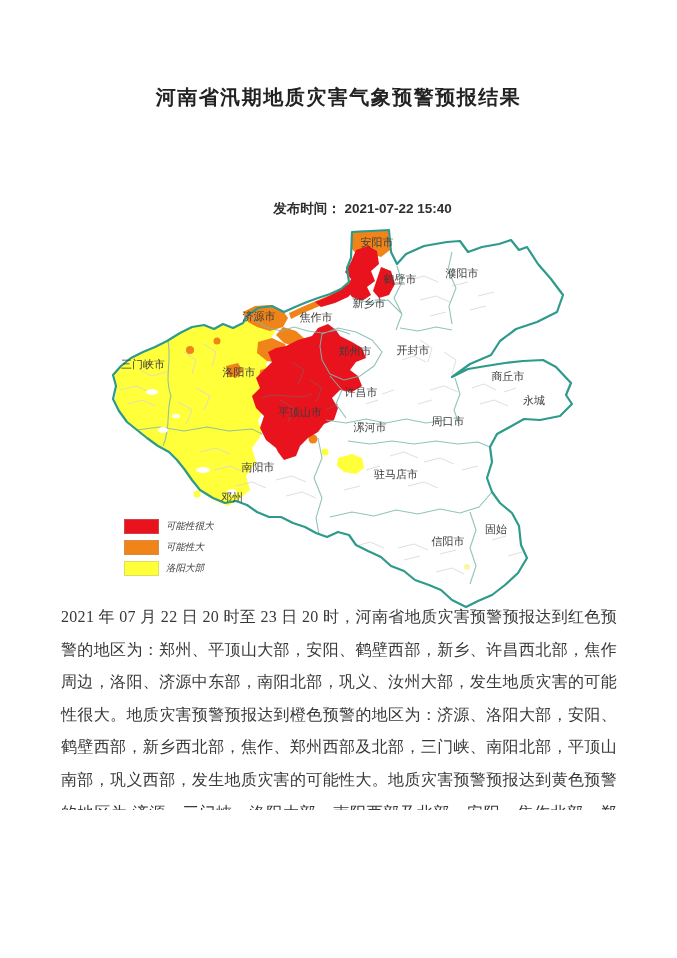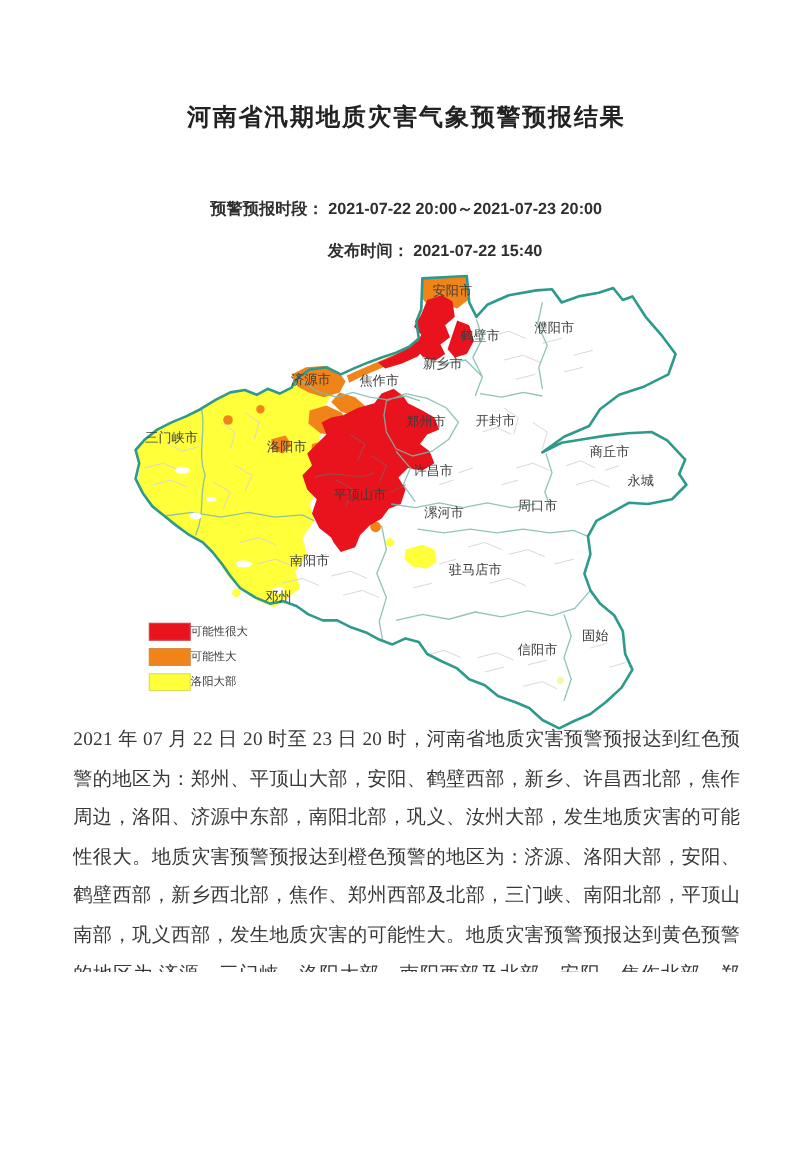--- a/index.html
+++ b/index.html
@@ -8,34 +8,33 @@
   .hline{position:absolute;left:0;width:677px;text-align:center;color:#2f2f2f;font-weight:bold;}
   .title{top:84px;font-size:20px;letter-spacing:1.5px;color:#222;}
   .sub1{top:130px;font-size:13.5px;letter-spacing:1px;}
   .sub2{top:165px;font-size:13.5px;}
   .sub3{top:200px;font-size:13.5px;padding-left:24px;}
   .map-svg{position:absolute;left:0;top:0;}
   .city-label{font-size:11px;fill:#3d3d3d;font-family:"Liberation Sans","DejaVu Sans",sans-serif;}
   .legend{position:absolute;left:124px;top:520px;display:flex;flex-direction:column;gap:8px;}
   .legend-row{display:flex;align-items:center;height:13px;}
   .legend-swatch{width:33px;height:13px;border:1px solid rgba(160,160,160,.35);}
-  .legend-label{margin-left:0;font-size:9.5px;color:#3a3a3a;}
+  .legend-label{margin-left:7px;font-size:9.5px;color:#3a3a3a;font-style:italic;}
   .body-text{position:absolute;left:61px;top:601px;width:556px;text-align:justify;
              font-family:"Liberation Serif","DejaVu Serif",serif;font-size:16px;
              line-height:32.6px;color:#383838;letter-spacing:0.3px;}
   .watermark{position:absolute;left:283px;top:918px;display:flex;align-items:center;gap:6px;color:#dcdcdc;}
   .watermark-text{font-size:20px;color:#dedede;letter-spacing:1px;}
 </style>
 </head>
 <body>
 
 <div class="page">
 
   <div class="hline title">河南省汛期地质灾害气象预警预报结果</div>
-  <div class="hline sub2">预警预报时段： 2021-07-22 20:00～2021-07-23 20:00</div>
   <div class="hline sub3">发布时间：  2021-07-22 15:40</div>
 
   <svg class="map-svg" width="677" height="958" viewBox="0 0 677 958">
 
     <path fill="#ffffff" stroke="none" d="M352,232 L389,230 L391,252 L397,264 L406,254 L424,246 L447,242 L460,241 L468,252 L482,247 L499,244 L511,240 L519,250 L527,247 L538,264 L551,279 L563,295 L557,312 L537,322 L516,329 L500,341 L491,355 L470,364 L452,377 L468,369 L486,366 L505,363 L523,361 L543,360 L556,367 L571,383 L566,395 L572,404 L560,416 L540,420 L524,419 L508,428 L497,434 L490,447 L492,462 L487,478 L492,492 L500,503 L512,513 L519,526 L521,545 L527,558 L518,573 L505,585 L492,595 L478,601 L466,607 L452,600 L441,590 L429,585 L415,580 L404,571 L391,566 L381,557 L368,551 L356,545 L349,535 L338,532 L327,537 L316,533 L305,527 L293,523 L281,517 L269,517 L257,512 L247,505 L236,501 L225,503 L213,498 L200,490 L192,480 L185,470 L177,460 L169,452 L158,446 L147,438 L137,430 L127,422 L119,411 L113,399 L116,386 L113,375 L121,366 L131,358 L143,352 L155,347 L167,341 L180,333 L192,327 L204,325 L214,329 L223,324 L233,328 L243,323 L248,315 L258,308 L272,306 L284,312 L295,307 L307,302 L318,298 L330,294 L341,289 L349,282 L347,268 L351,258 Z"></path>
 
     <g fill="#ffff3a">
       <path d="M252,318 L262,326 L276,330 L270,340 L274,352 L266,364 L270,378 L262,392 L266,406 L258,420 L262,434 L252,448 L256,462 L246,476 L250,490 L238,500 L228,506 L214,500 L202,492 L190,480 L180,465 L170,452 L158,446 L146,438 L133,428 L121,415 L115,400 L117,386 L114,375 L122,366 L133,357 L145,351 L158,345 L170,340 L182,332 L194,327 L206,325 L215,329 L224,324 L234,328 L243,323 Z"></path>
       <path d="M338,458 L352,454 L362,458 L364,468 L356,474 L344,472 L337,466 Z"></path>
       <circle cx="325" cy="452" r="3.5"></circle>

